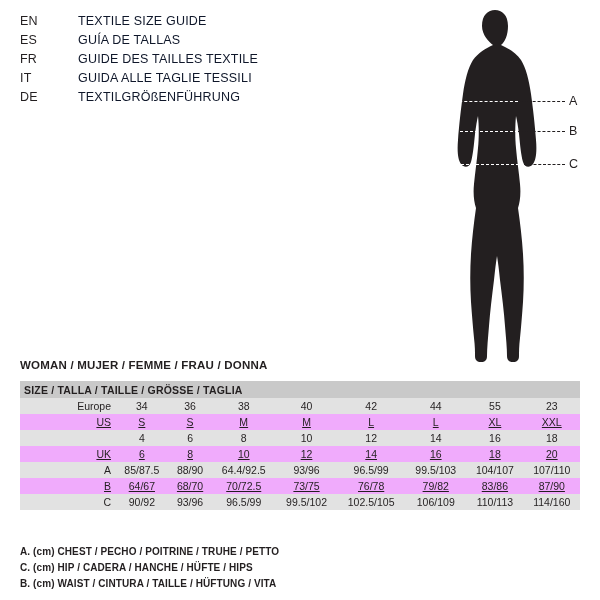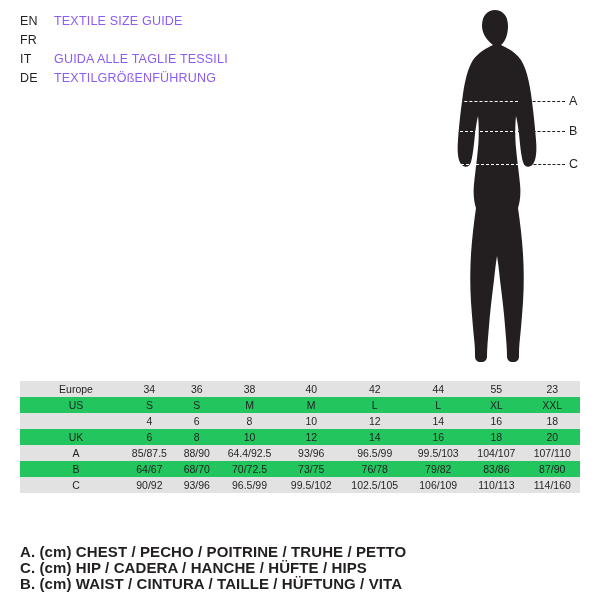--- a/index.html
+++ b/index.html
@@ -35,21 +35,22 @@
   }
   .lang-code {
     width: 34px;
     font-size: 12.5px;
     letter-spacing: 0.2px;
     color: #231f20;
   }
   .lang-text {
     font-size: 12.5px;
     letter-spacing: 0.2px;
-    color: #8b5cf6;
+    color: #0f172a;
+    margin-left: 24px;
   }
 
   
   .figure-wrap {
     position: absolute;
     left: 420px;
     top: 8px;
     width: 175px;
     height: 365px;
   }
@@ -89,61 +90,66 @@
     font-size: 10.5px;
     color: #231f20;
   }
   table.size-table td {
     height: 16px;
     padding: 0 4px;
     text-align: center;
     white-space: nowrap;
   }
   table.size-table td.label {
-    text-align: center;
-    padding-left: 13px;
+    text-align: right;
+    padding-left: 5px;
     width: 86px;
   }
   tr.head td {
     background: #c9c9c9;
     font-weight: bold;
     text-align: left;
     letter-spacing: 0.2px;
     height: 17px;
   }
   tr.shaded td { background: #e2e2e2; text-align: center; }
-  tr.plain td { background: #22c55e; }
+  tr.plain td { background: #f0abfc; text-decoration: underline; }
 
   
   .footnotes {
     position: absolute;
     left: 20px;
     top: 544px;
     width: 560px;
   }
   .footnote {
-    font-size: 15px;
+    font-size: 10px;
     font-weight: bold;
     letter-spacing: 0.1px;
     line-height: 16px;
     color: #231f20;
   }
 </style>
 </head>
 <body>
 
 <div class="page">
 
   <div class="lang-block">
     <div class="lang-row">
       <span class="lang-code">EN</span>
       <span class="lang-text">TEXTILE SIZE GUIDE</span>
     </div>
     <div class="lang-row">
+      <span class="lang-code">ES</span>
+      <span class="lang-text">GUÍA DE TALLAS</span>
+    </div>
+    <div class="lang-row">
       <span class="lang-code">FR</span>
+      <span class="lang-text">GUIDE DES TAILLES TEXTILE</span>
     </div>
     <div class="lang-row">
       <span class="lang-code">IT</span>
       <span class="lang-text">GUIDA ALLE TAGLIE TESSILI</span>
     </div>
     <div class="lang-row">
       <span class="lang-code">DE</span>
       <span class="lang-text">TEXTILGRÖßENFÜHRUNG</span>
     </div>
   </div>
@@ -203,23 +209,27 @@
 
     <div class="callout-line" style="left:30px; top:123px; width:68px;"></div>
     <div class="callout-line out" style="left:98px; top:123px; width:47px;"></div>
     <div class="callout-letter" style="left:149px; top:116px;">B</div>
 
     <div class="callout-line" style="left:26px; top:156px; width:78px;"></div>
     <div class="callout-line out" style="left:104px; top:156px; width:41px;"></div>
     <div class="callout-letter" style="left:149px; top:149px;">C</div>
   </div>
 
+  <div class="section-title">WOMAN / MUJER / FEMME / FRAU / DONNA</div>
 
   <table class="size-table">
     <tbody>
+      <tr class="head">
+        <td colspan="9">SIZE / TALLA / TAILLE / GRÖSSE / TAGLIA</td>
+      </tr>
       <tr class="shaded">
         <td class="label">Europe</td>
         <td>34</td>
         <td>36</td>
         <td>38</td>
         <td>40</td>
         <td>42</td>
         <td>44</td>
         <td>55</td>
         <td>23</td>

